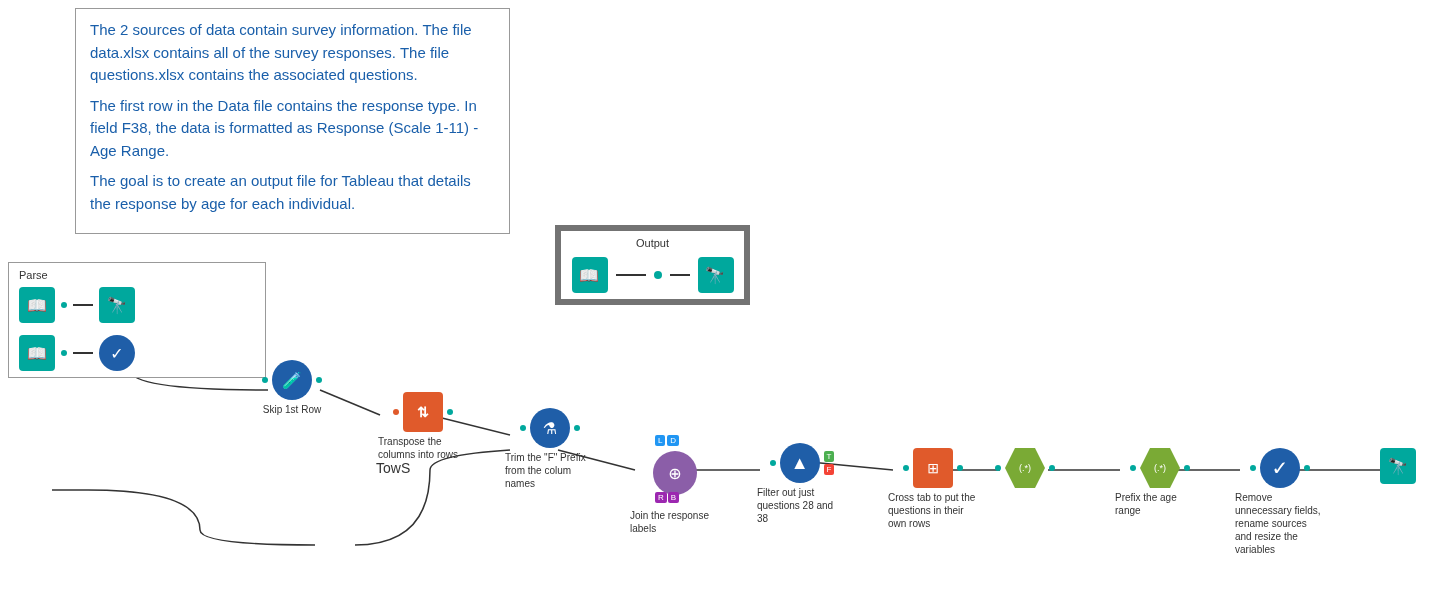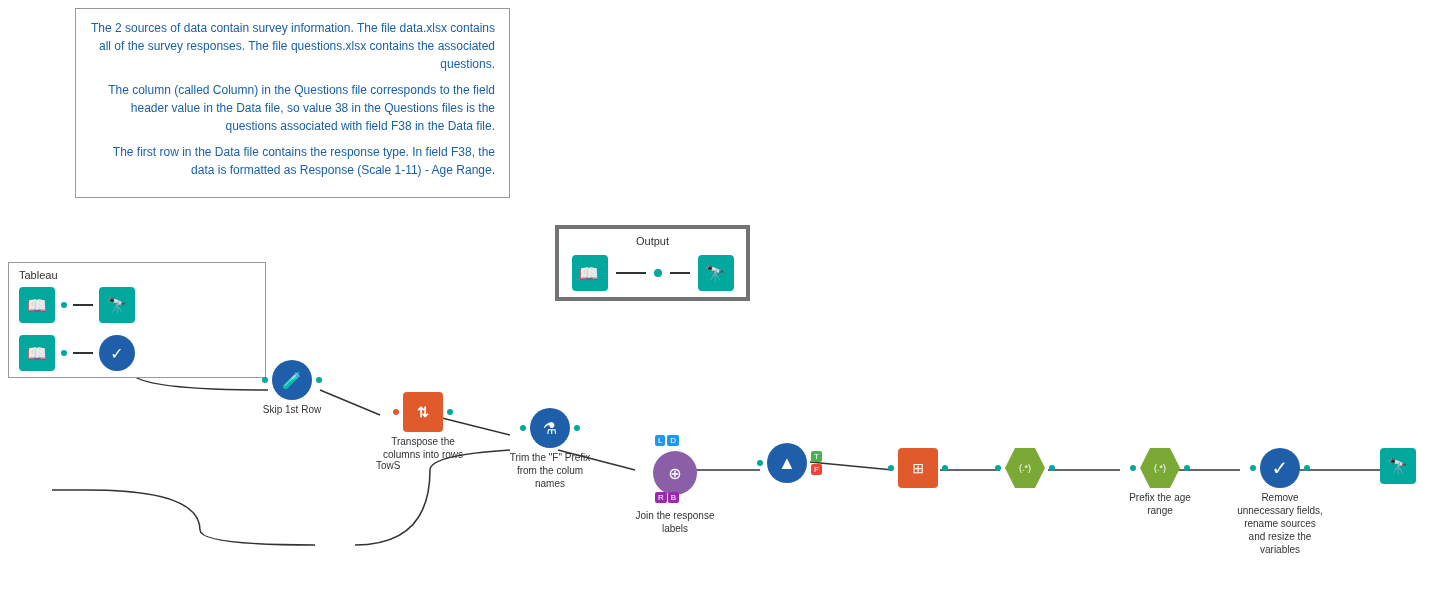--- a/index.html
+++ b/index.html
@@ -25,32 +25,32 @@
       top: 8px;
       left: 75px;
       width: 435px;
       border: 1px solid #999;
       background: #fff;
       padding: 10px 14px;
       line-height: 1.5;
     }
     .info-box p {
       color: #1a5faa;
-      font-size: 12px;
-      text-align: right;
+      font-size: 15px;
+      text-align: left;
       margin-bottom: 8px;
     }
 
     
     .output-box {
       position: absolute;
       top: 225px;
       left: 555px;
       width: 195px;
-      border: 4px solid #737373;
+      border: 6px solid #737373;
       background: #fff;
       padding: 6px 10px;
     }
     .output-box-title {
       text-align: center;
       font-size: 11px;
       color: #333;
       margin-bottom: 8px;
     }
 
@@ -71,21 +71,20 @@
     }
 
     
     .node {
       position: absolute;
       display: flex;
       flex-direction: column;
       align-items: center;
     }
     .node-label {
-      text-align: center;
       font-size: 10px;
       color: #333;
       margin-top: 3px;
       max-width: 90px;
       line-height: 1.3;
     }
 
     
     .icon-book {
       width: 36px;
@@ -270,37 +269,37 @@
 
     <line x1="1290" y1="470" x2="1380" y2="470"></line>
 
     <line x1="610" y1="300" x2="660" y2="300"></line>
 
     <line x1="610" y1="300" x2="695" y2="300"></line>
   </svg>
 
   <div class="info-box">
     <p>The 2 sources of data contain survey information. The file data.xlsx contains all of the survey responses. The file questions.xlsx contains the associated questions.</p>
-    <p>The column (called Column) in the Questions file corresponds to the field header value in the Data file, so value 38 in the Questions files is the questions associated with field F38 in the Data file.</p>
     <p>The first row in the Data file contains the response type. In field F38, the data is formatted as Response (Scale 1-11) - Age Range.</p>
+    <p>The goal is to create an output file for Tableau that details the response by age for each individual.</p>
   </div>
 
   <div class="output-box">
     <div class="output-box-title">Output</div>
     <div style="display:flex; align-items:center; gap:8px; justify-content:center;">
       <div class="icon-book">📖</div>
       <div style="width:30px; height:2px; background:#333;"></div>
       <div style="width:8px;height:8px;background:#00a89d;border-radius:50%;"></div>
       <div style="width:20px; height:2px; background:#333;"></div>
       <div class="icon-browse">🔭</div>
     </div>
   </div>
 
   <div class="inputs-box">
-    <div class="inputs-box-title">Tableau</div>
+    <div class="inputs-box-title">Parse</div>
 
     <div style="display:flex; align-items:center; gap:6px; margin-bottom:12px;">
       <div class="icon-book">📖</div>
       <div style="width:6px;height:6px;background:#00a89d;border-radius:50%;"></div>
       <div style="width:20px;height:2px;background:#333;"></div>
       <div class="icon-browse">🔭</div>
     </div>
 
     <div style="display:flex; align-items:center; gap:6px;">
       <div class="icon-book">📖</div>
@@ -352,28 +351,30 @@
 
   <div class="node" style="left:757px; top:443px;">
     <div style="position:relative; display:flex; align-items:center; gap:4px;">
       <div style="width:6px;height:6px;background:#00a89d;border-radius:50%;"></div>
       <div class="icon-filter" style="font-size:18px;">▲</div>
       <div style="display:flex;flex-direction:column;gap:2px;">
         <div style="background:#4caf50;color:#fff;font-size:8px;padding:1px 3px;border-radius:2px;">T</div>
         <div style="background:#f44336;color:#fff;font-size:8px;padding:1px 3px;border-radius:2px;">F</div>
       </div>
     </div>
+    <div class="node-label">Filter out just questions 28 and 38</div>
   </div>
 
   <div class="node" style="left:888px; top:448px;">
     <div style="display:flex;align-items:center;gap:4px;">
       <div style="width:6px;height:6px;background:#00a89d;border-radius:50%;"></div>
       <div class="icon-crosstab" style="font-size:14px;">⊞</div>
       <div style="width:6px;height:6px;background:#00a89d;border-radius:50%;"></div>
     </div>
+    <div class="node-label">Cross tab to put the questions in their own rows</div>
   </div>
 
   <div class="node" style="left:995px; top:448px;">
     <div style="display:flex;align-items:center;gap:4px;">
       <div style="width:6px;height:6px;background:#00a89d;border-radius:50%;"></div>
       <div class="icon-regex" style="width:40px;height:40px;background:#7aaa35;clip-path:polygon(25% 0%,75% 0%,100% 50%,75% 100%,25% 100%,0% 50%);display:flex;align-items:center;justify-content:center;color:#fff;font-size:9px;">(.*)</div>
       <div style="width:6px;height:6px;background:#00a89d;border-radius:50%;"></div>
     </div>
   </div>
 
@@ -392,15 +393,15 @@
       <div class="icon-checkmark2">✓</div>
       <div style="width:6px;height:6px;background:#00a89d;border-radius:50%;"></div>
     </div>
     <div class="node-label">Remove unnecessary fields, rename sources and resize the variables</div>
   </div>
 
   <div class="node" style="left:1380px; top:448px;">
     <div class="icon-browse">🔭</div>
   </div>
 
-  <div style="position:absolute; left:376px; top:460px; font-size:10px; color:#333;">TowS</div>
+  <div style="position:absolute; left:376px; top:460px; font-size:14px; color:#333;">TowS</div>
 
 </div>
 
 </body></html>

